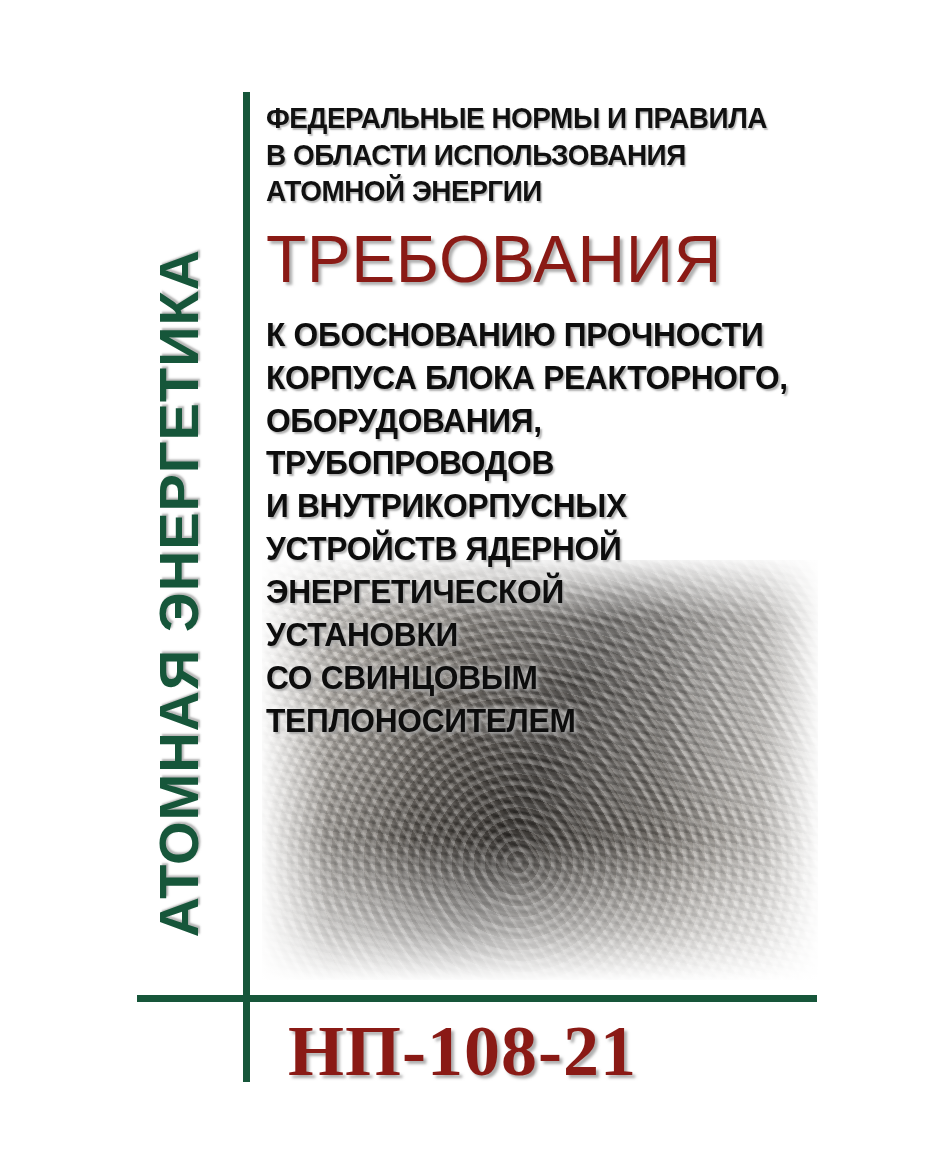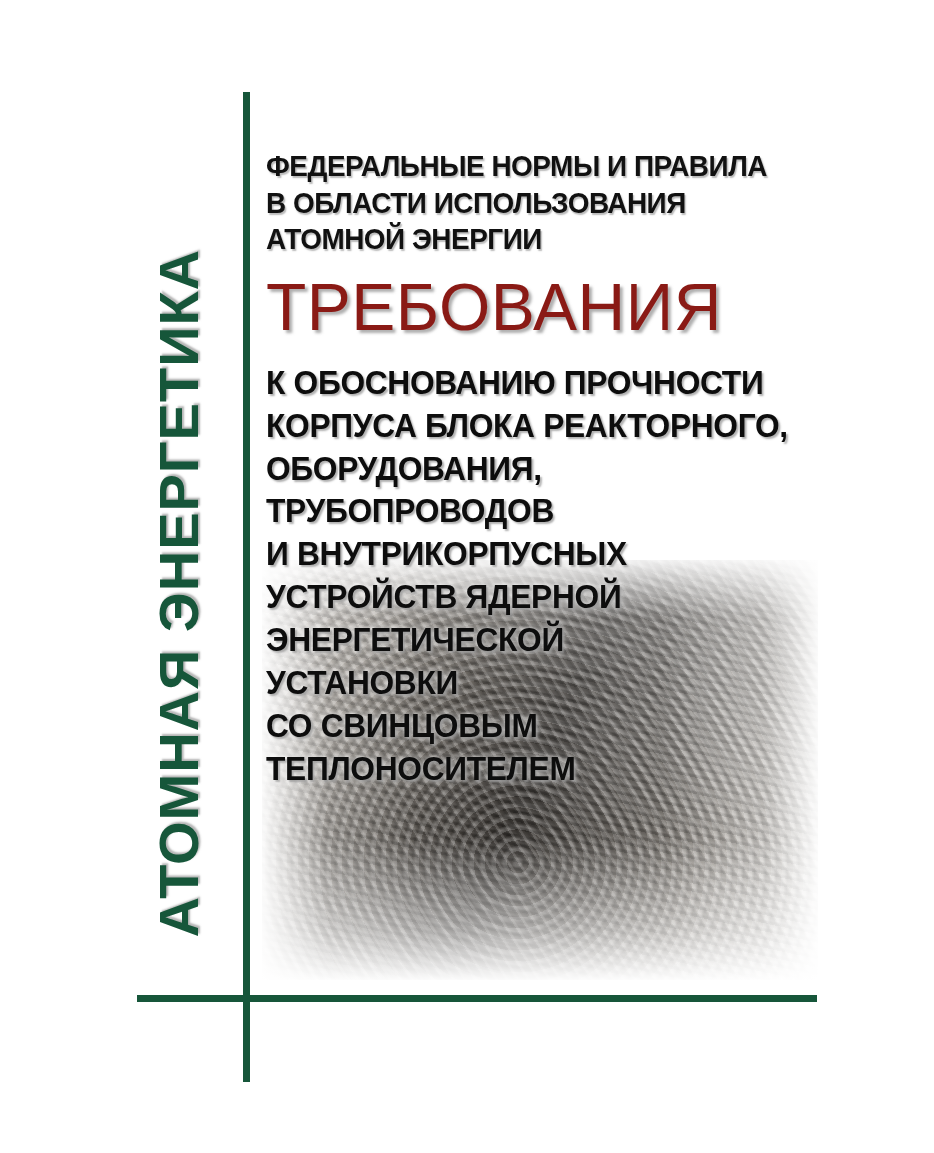--- a/index.html
+++ b/index.html
@@ -97,21 +97,20 @@
       linear-gradient(to right, rgba(255,255,255,0.95) 0%, rgba(255,255,255,0.20) 12%, rgba(255,255,255,0) 28%, rgba(255,255,255,0) 72%, rgba(255,255,255,0.35) 90%, rgba(255,255,255,0.95) 100%),
       linear-gradient(to bottom, rgba(255,255,255,0.92) 0%, rgba(255,255,255,0.15) 14%, rgba(255,255,255,0) 30%, rgba(255,255,255,0) 66%, rgba(255,255,255,0.55) 88%, rgba(255,255,255,0.98) 100%);
   }
 
   
   .text-col {
     position: absolute;
     left: 266px;
     top: 100px;
     width: 580px;
-    margin-top: 48px;
   }
   .kicker {
     font-family: "Liberation Sans", sans-serif;
     font-weight: bold;
     font-size: 30px;
     line-height: 1.22;
     letter-spacing: -0.5px;
     color: #111111;
     text-shadow: 1.5px 1.5px 1.5px rgba(140,140,140,0.6);
     transform: scaleX(0.93);
@@ -191,14 +190,15 @@
       <div>И ВНУТРИКОРПУСНЫХ</div>
       <div>УСТРОЙСТВ ЯДЕРНОЙ</div>
       <div>ЭНЕРГЕТИЧЕСКОЙ</div>
       <div>УСТАНОВКИ</div>
       <div>СО СВИНЦОВЫМ</div>
       <div>ТЕПЛОНОСИТЕЛЕМ</div>
     </div>
 
   </div>
 
+  <div class="doc-code">НП-108-21</div>
 
 </div>
 
 </body></html>

